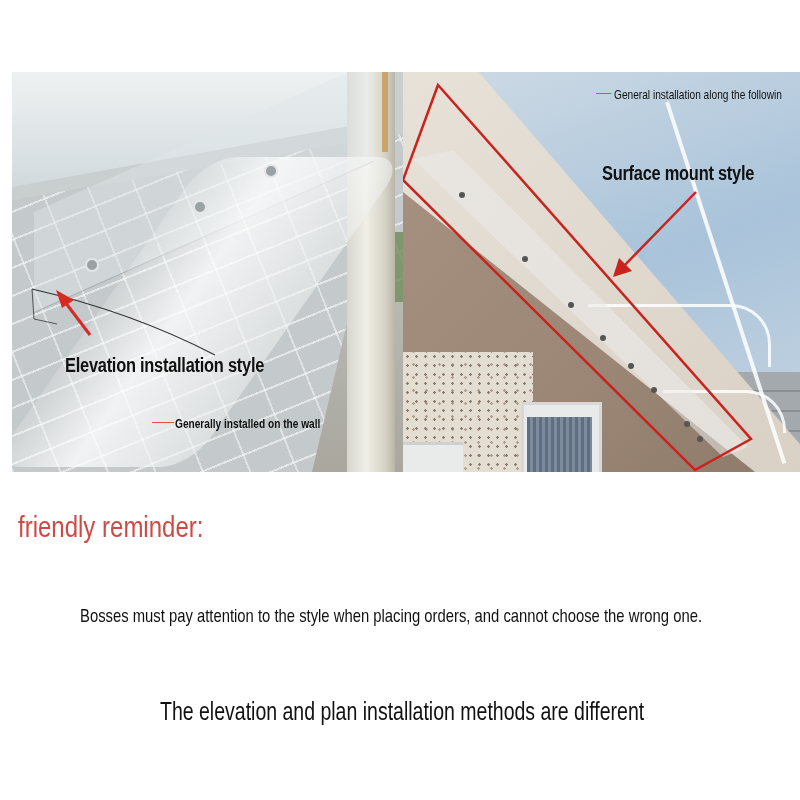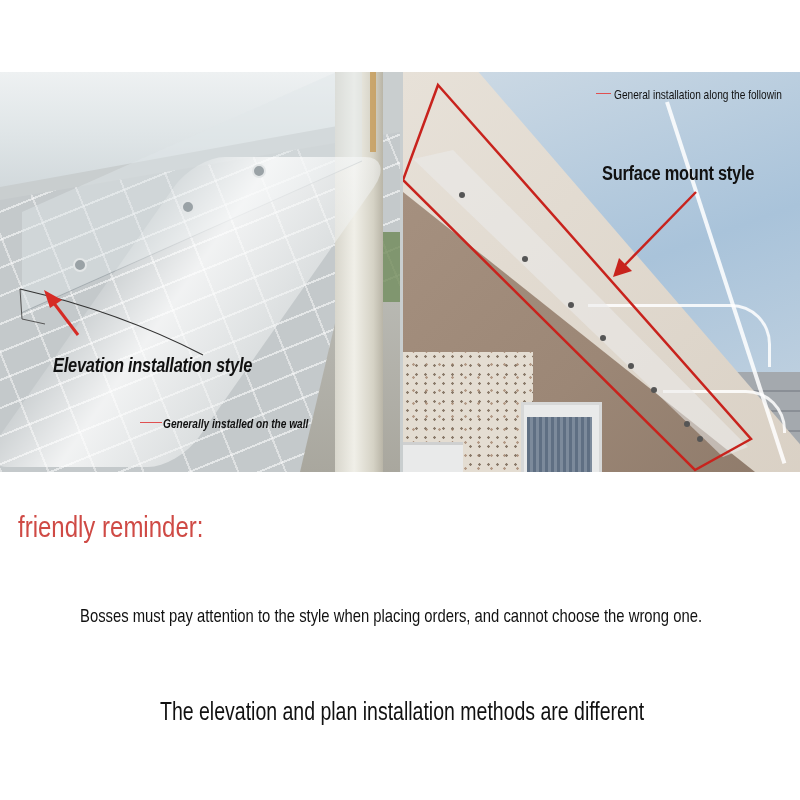--- a/index.html
+++ b/index.html
@@ -1,20 +1,20 @@
 <!DOCTYPE html>
 <html><head>
 <meta charset="utf-8">
 <style>
   html, body { margin: 0; padding: 0; }
   body { width: 800px; height: 800px; background: #ffffff; position: relative; overflow: hidden; font-family: "Liberation Sans", sans-serif; }
 
   
   .photo { position: absolute; top: 72px; height: 400px; overflow: hidden; padding-left: 22px; }
-  #photo-left { left: 0; width: 398px; background: #c9cecf; font-style: italic; }
+  #photo-left { left: 12px; width: 398px; background: #c9cecf; }
   #photo-right { left: 403px; width: 397px; background: #b9c7d3; }
 
   
   .wall-top { position: absolute; left: 0; top: 0; width: 350px; height: 115px;
     background: linear-gradient(180deg, #eef1f2 0%, #dfe5e7 55%, #d2d9dc 100%);
     clip-path: polygon(0 0, 100% 0, 100% 45%, 0 100%); }
   .tiles { position: absolute; left: 0; top: 60px; width: 400px; height: 340px;
     background-color: #c4c9cb;
     background-image:
       repeating-linear-gradient(-22deg, rgba(255,255,255,0.55) 0 2px, transparent 2px 26px),

